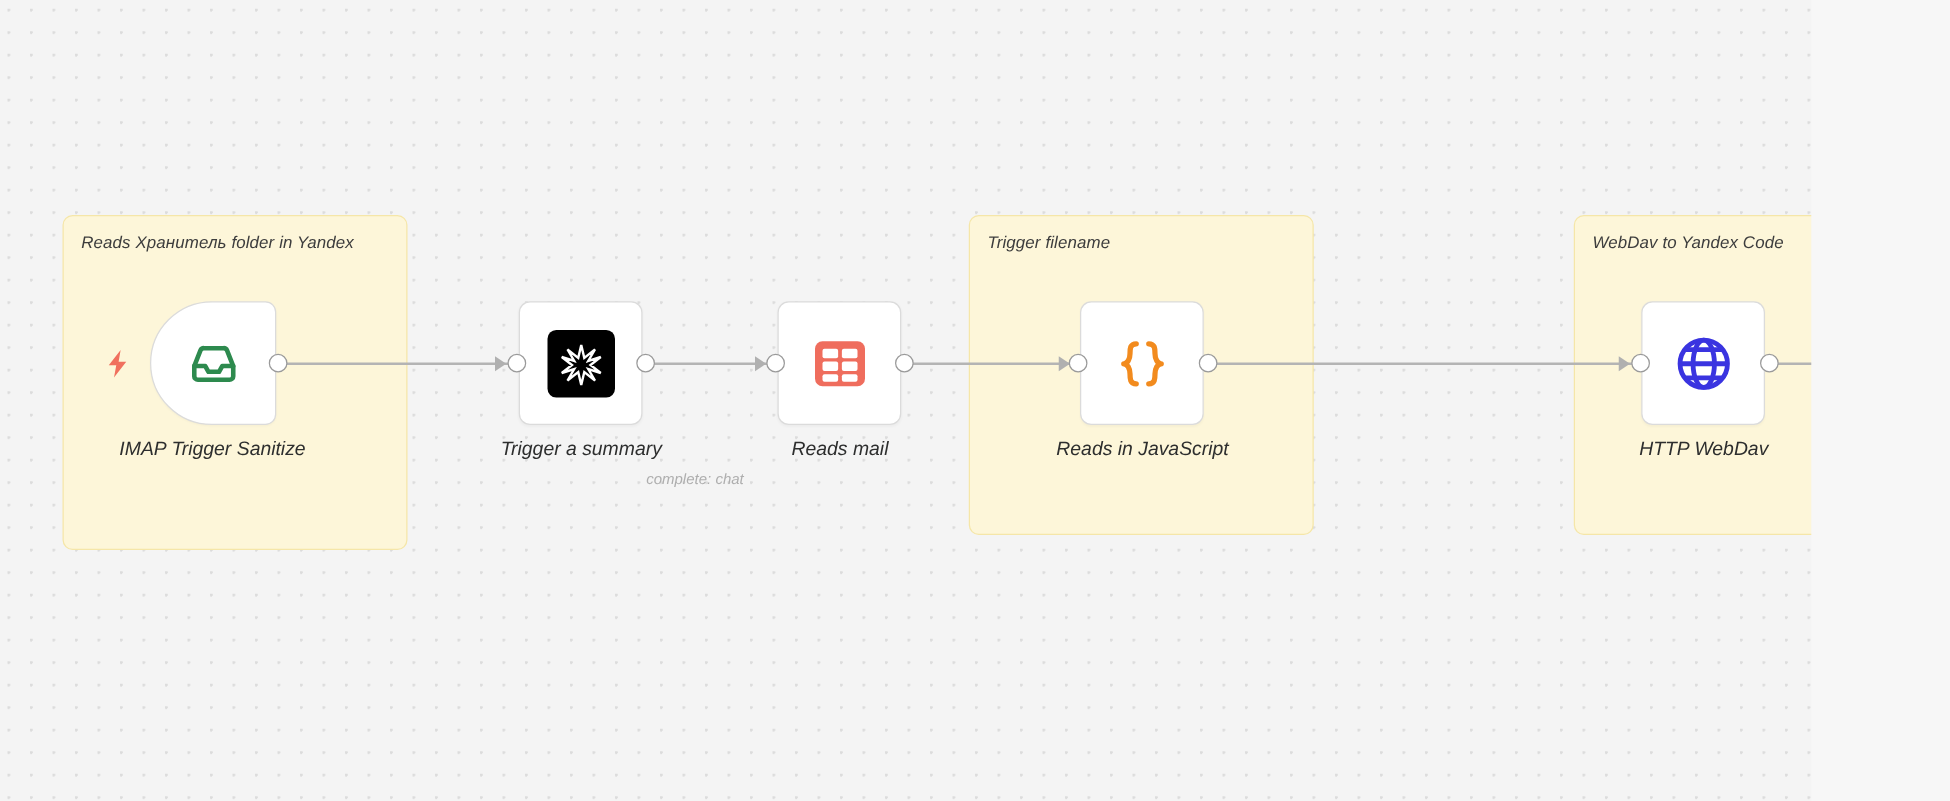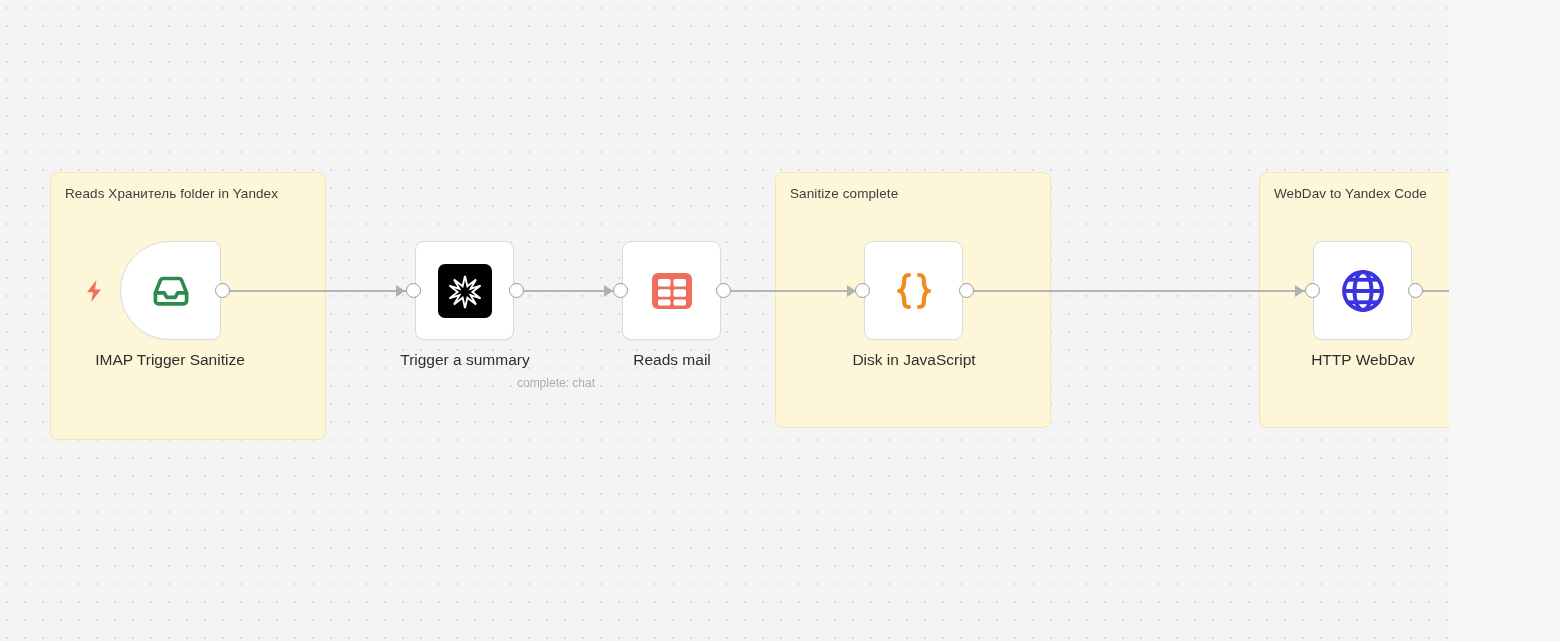--- a/index.html
+++ b/index.html
@@ -18,20 +18,21 @@
   #canvas {
     position: relative;
     width: 1449px;
     height: 641px;
     background-color: #f4f4f4;
     background-image:
       radial-gradient(circle at 1px 1px, #dcdcdc 1.1px, transparent 1.2px);
     background-size: 18px 18px;
     background-position: 6px 7px;
     overflow: hidden;
+    font-style: italic;
   }
 
   
   .sticky {
     position: absolute;
     background: #fdf6d9;
     border: 1px solid #f5e6a8;
     border-radius: 8px;
     box-sizing: border-box;
     z-index: 1;
@@ -147,21 +148,21 @@
 </head>
 <body>
 
 <div id="canvas">
 
   <div class="sticky" style="left:50px; top:172px; width:276px; height:268px;">
     <div class="sticky-title">Reads Хранитель folder in Yandex</div>
   </div>
 
   <div class="sticky" style="left:775px; top:172px; width:276px; height:256px;">
-    <div class="sticky-title">Sanitize complete</div>
+    <div class="sticky-title">Trigger filename</div>
   </div>
 
   <div class="sticky" style="left:1259px; top:172px; width:259px; height:256px;">
     <div class="sticky-title">WebDav to Yandex Code</div>
   </div>
 
   <div class="conn" style="left:228px; top:290px; width:188px;"></div>
   <div class="arrowhead" style="left:396px; top:285px;"></div>
 
   <div class="conn" style="left:520px; top:290px; width:104px;"></div>
@@ -235,21 +236,21 @@
 
   <div class="node">
     <div class="node-box" style="left:864px; top:241px; width:99px; height:99px;">
       <span style="line-height:0;">
         <svg width="52" height="52" viewBox="0 0 52 52" fill="none" stroke="#f28b1e" stroke-width="4.2" stroke-linecap="round" stroke-linejoin="round">
           <path d="M21 10 C16 10 16 14 16 18 C16 22 14 26 11 26 C14 26 16 30 16 34 C16 38 16 42 21 42"></path>
           <path d="M31 10 C36 10 36 14 36 18 C36 22 38 26 41 26 C38 26 36 30 36 34 C36 38 36 42 31 42"></path>
         </svg>
       </span>
     </div>
-    <div class="node-label" style="left:784px; top:351px;">Disk in JavaScript</div>
+    <div class="node-label" style="left:784px; top:351px;">Reads in JavaScript</div>
   </div>
 
   <div class="node">
     <div class="node-box" style="left:1313px; top:241px; width:99px; height:99px;">
       <span style="line-height:0;">
         <svg width="50" height="50" viewBox="0 0 24 24" fill="none" stroke="#3a34e0" stroke-width="1.85">
           <circle cx="12" cy="12" r="9.1"></circle>
           <ellipse cx="12" cy="12" rx="4.1" ry="9.1"></ellipse>
           <line x1="2.9" y1="12" x2="21.1" y2="12"></line>
           <line x1="4.6" y1="6.6" x2="19.4" y2="6.6"></line>

